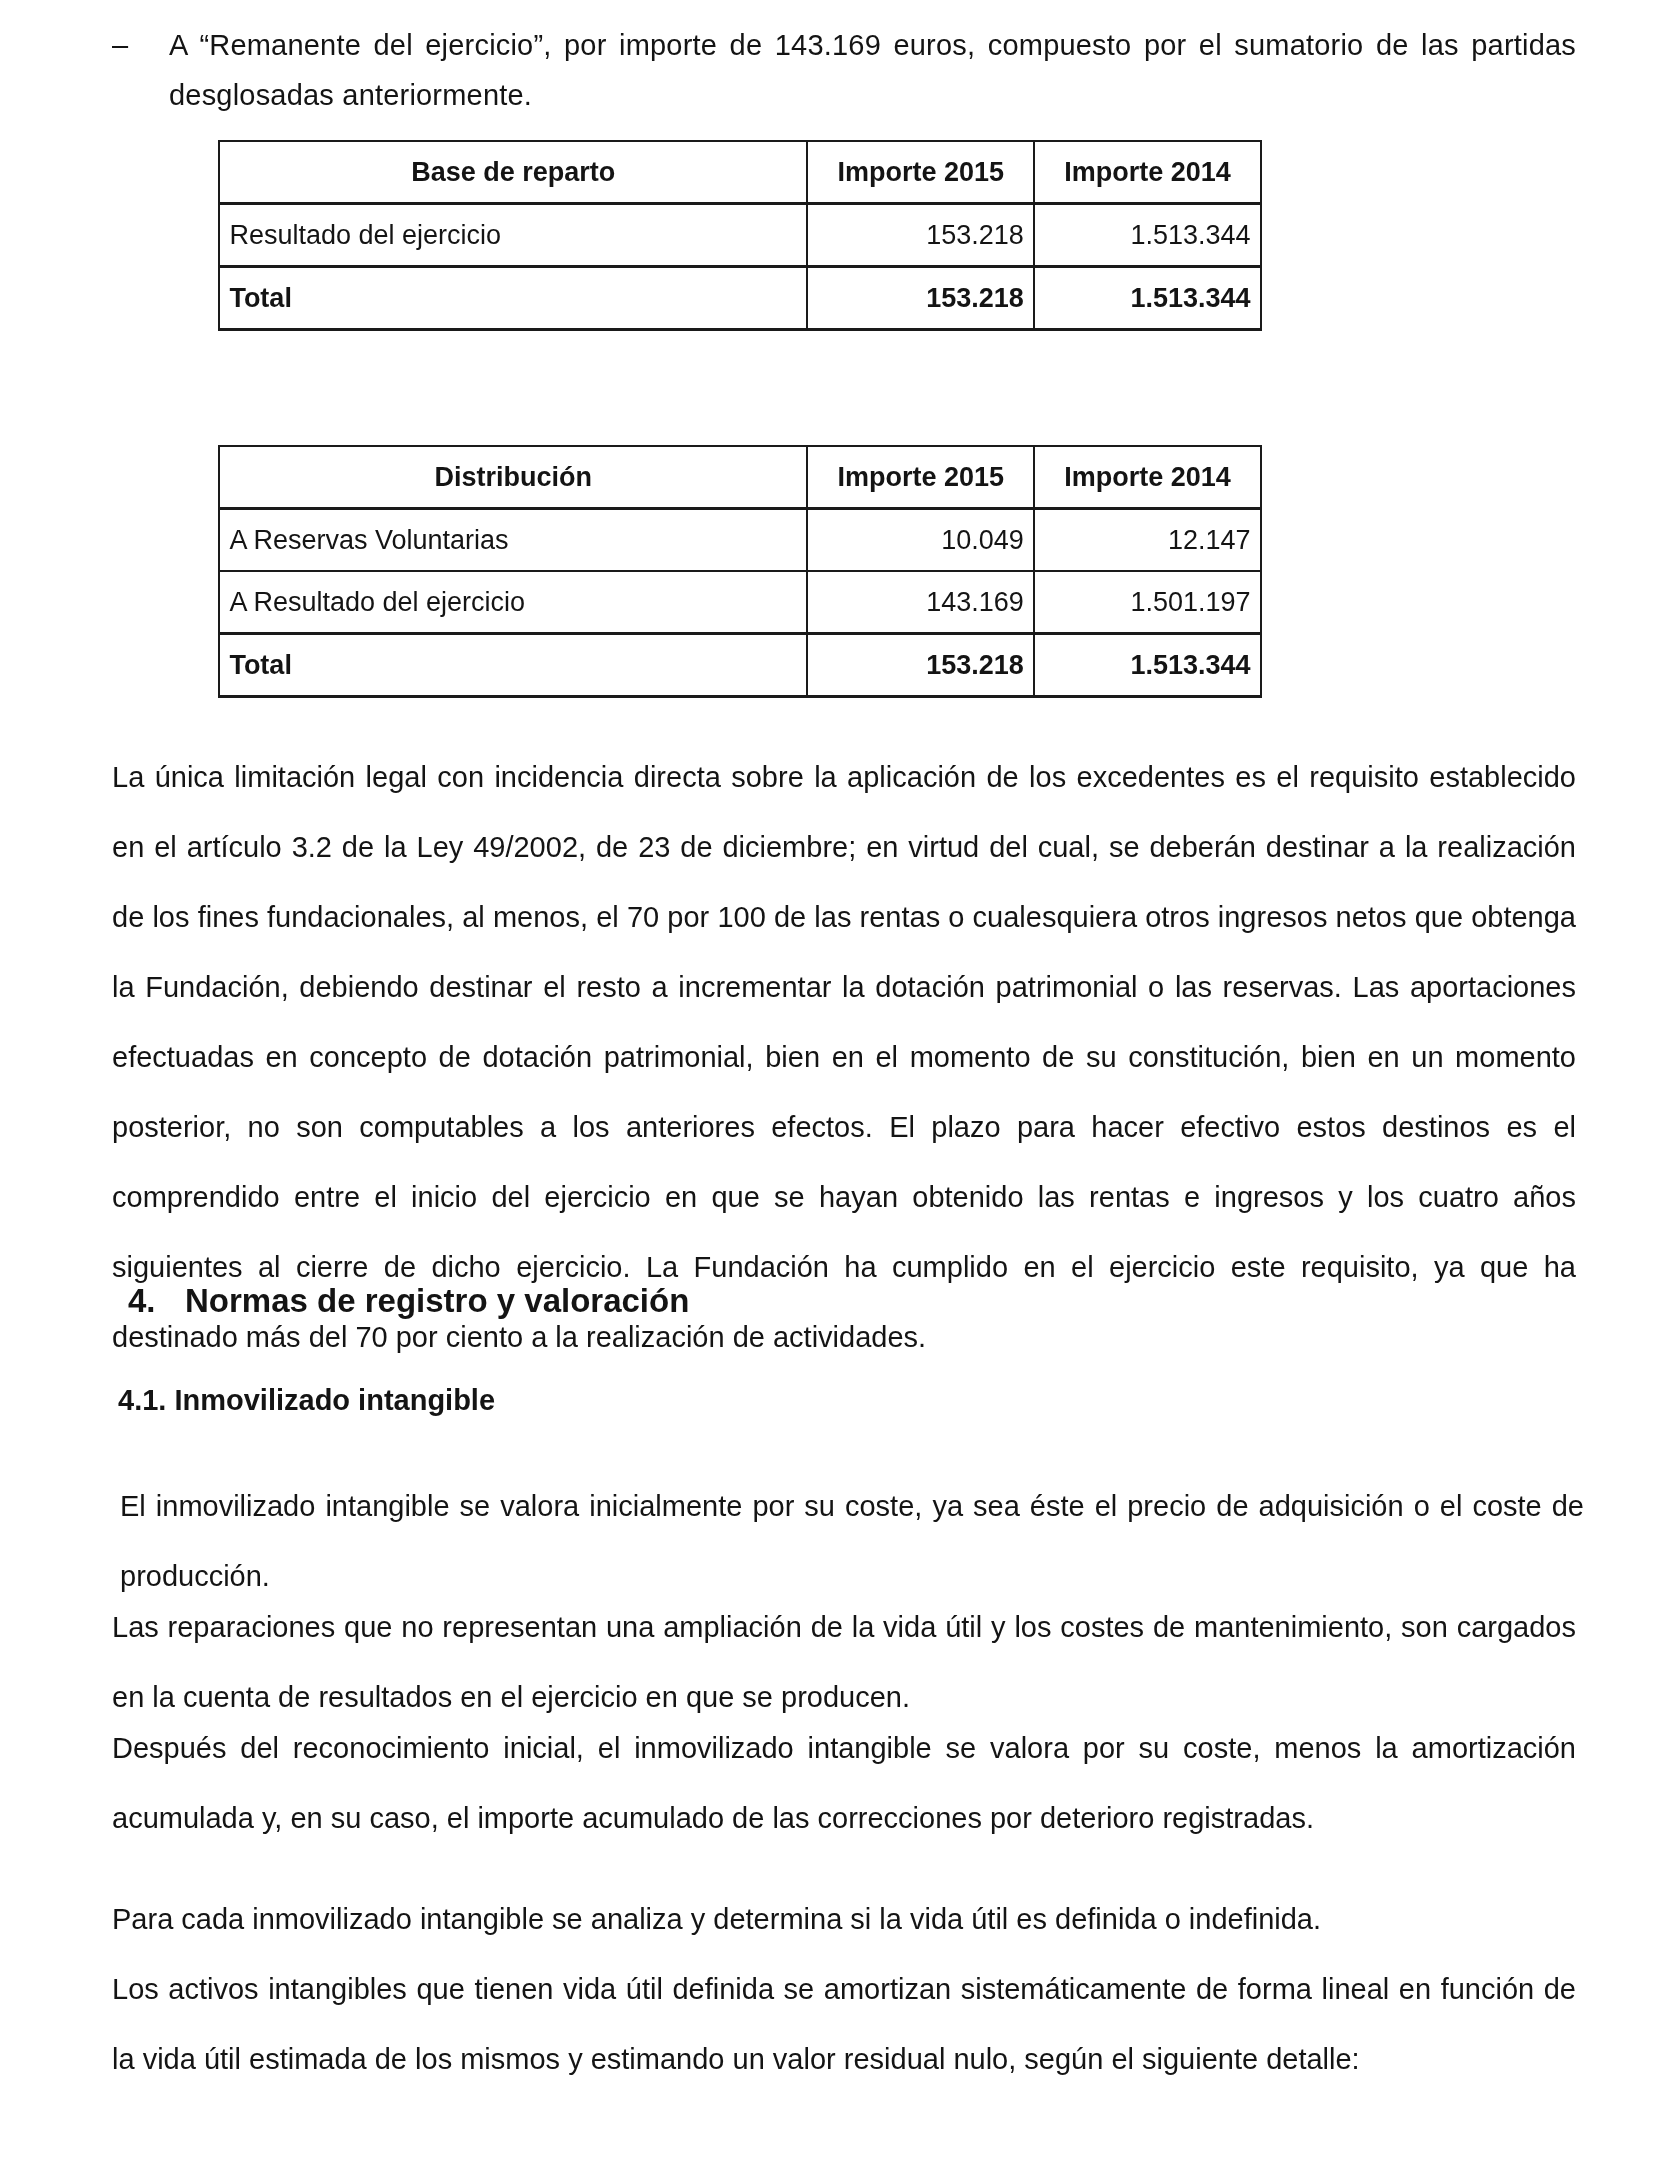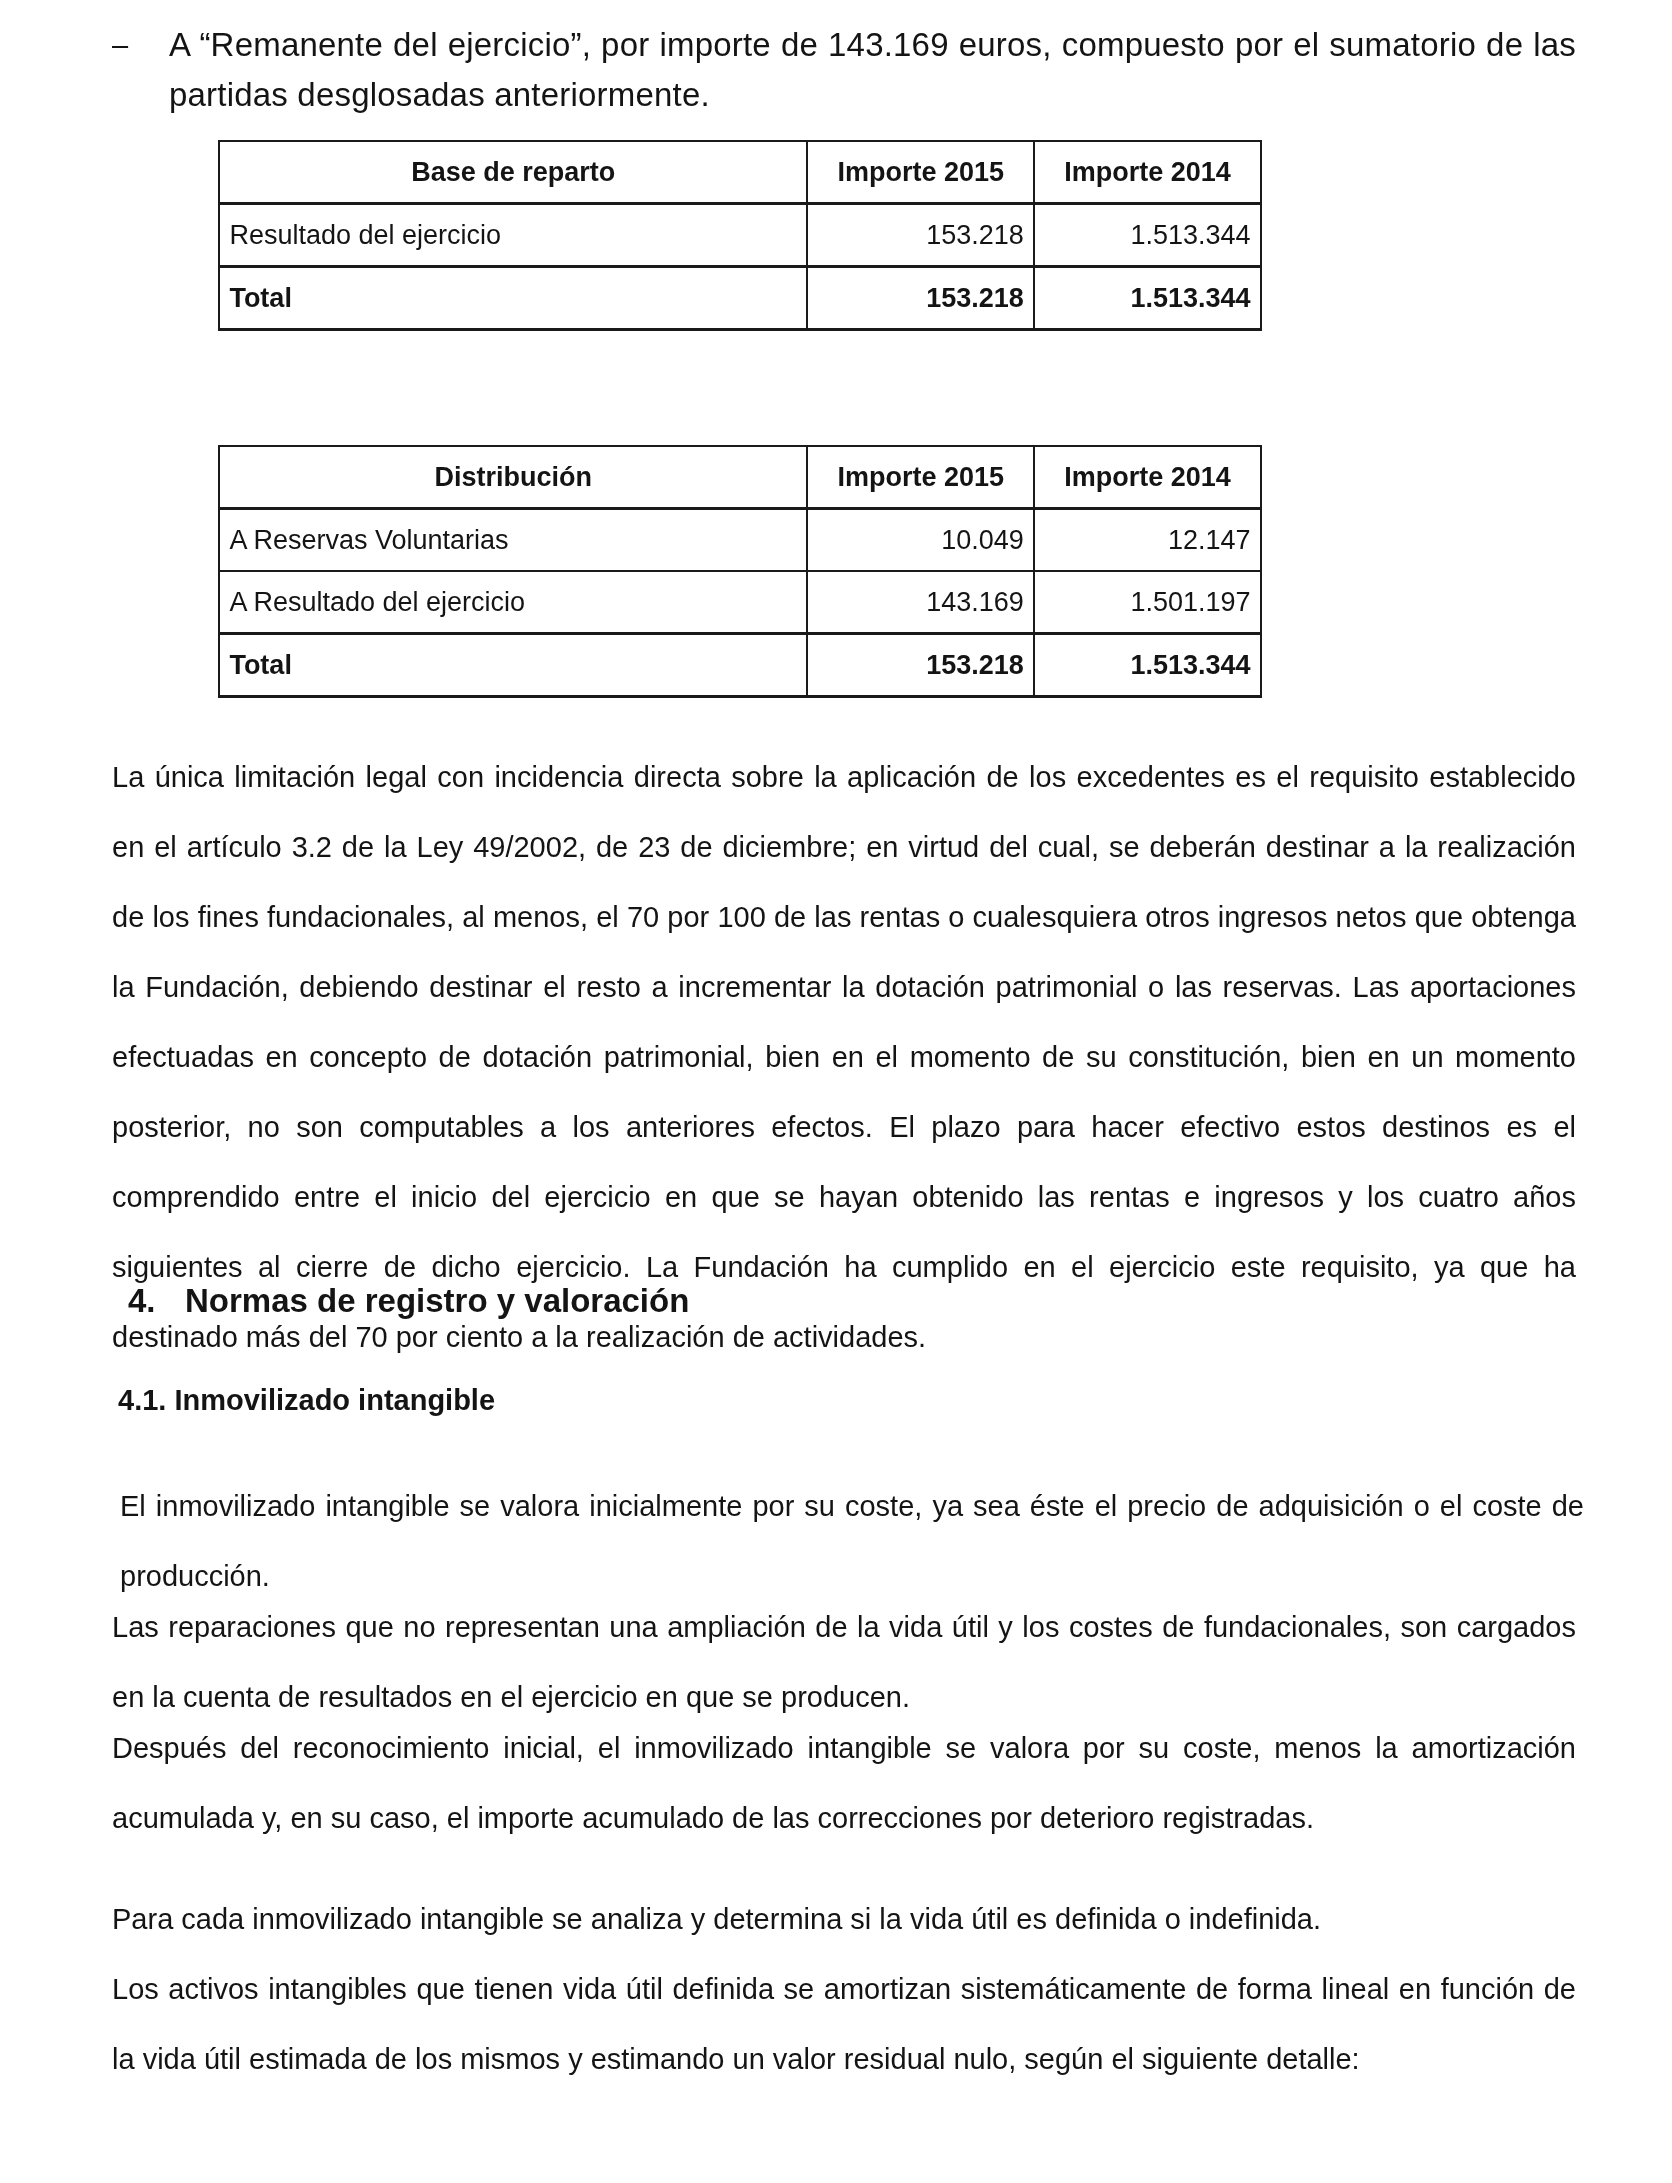--- a/index.html
+++ b/index.html
@@ -5,21 +5,21 @@
   html, body { margin: 0; padding: 0; background: #ffffff; }
   body {
     width: 1672px; height: 2183px; position: relative; overflow: hidden;
     font-family: "Liberation Sans", "DejaVu Sans", sans-serif;
     color: #141414;
   }
   .page { position: absolute; left: 112px; top: 0; width: 1464px; }
   .bullet-item { position: absolute; left: 0; top: 20.4px; width: 1464px; }
   .bullet-dash { position: absolute; left: 0; top: 0; font-size: 29px; line-height: 50px; }
   .bullet-text {
-    margin-left: 57px; font-size: 33px; line-height: 50px; text-align: justify;
+    margin-left: 57px; font-size: 29px; line-height: 50px; text-align: justify;
     text-align-last: left; letter-spacing: 0.2px;
   }
   table.fin {
     position: absolute; left: 106px; width: 1044px; border-collapse: collapse;
     font-size: 27px;
   }
   table.fin td, table.fin th {
     border: 2.4px solid #1a1a1a; height: 60px; padding: 0 9.4px; vertical-align: middle;
   }
   table.fin th { font-weight: bold; text-align: center; }
@@ -99,19 +99,19 @@
 
   <p class="para" style="top:742px;">La única limitación legal con incidencia directa sobre la aplicación de los excedentes es el requisito establecido en el artículo 3.2 de la Ley 49/2002, de 23 de diciembre; en virtud del cual, se deberán destinar a la realización de los fines fundacionales, al menos, el 70 por 100 de las rentas o cualesquiera otros ingresos netos que obtenga la Fundación, debiendo destinar el resto a incrementar la dotación patrimonial o las reservas. Las aportaciones efectuadas en concepto de dotación patrimonial, bien en el momento de su constitución, bien en un momento posterior, no son computables a los anteriores efectos. El plazo para hacer efectivo estos destinos es el comprendido entre el inicio del ejercicio en que se hayan obtenido las rentas e ingresos y los cuatro años siguientes al cierre de dicho ejercicio. La Fundación ha cumplido en el ejercicio este requisito, ya que ha destinado más del 70 por ciento a la realización de actividades.</p>
 
   <h1 class="h1">
     <span class="num">4.</span><span>Normas de registro y valoración</span>
   </h1>
 
   <h2 class="h2">4.1. Inmovilizado intangible</h2>
 
   <p class="para" style="top:1471px;margin-left:8px;">El inmovilizado intangible se valora inicialmente por su coste, ya sea éste el precio de adquisición o el coste de producción.</p>
-  <p class="para" style="top:1592px;">Las reparaciones que no representan una ampliación de la vida útil y los costes de fundacionales, son cargados en la cuenta de resultados en el ejercicio en que se producen.</p>
+  <p class="para" style="top:1592px;">Las reparaciones que no representan una ampliación de la vida útil y los costes de mantenimiento, son cargados en la cuenta de resultados en el ejercicio en que se producen.</p>
   <p class="para" style="top:1713px;">Después del reconocimiento inicial, el inmovilizado intangible se valora por su coste, menos la amortización acumulada y, en su caso, el importe acumulado de las correcciones por deterioro registradas.</p>
   <p class="para" style="top:1884px;">Para cada inmovilizado intangible se analiza y determina si la vida útil es definida o indefinida.</p>
   <p class="para" style="top:1954px;">Los activos intangibles que tienen vida útil definida se amortizan sistemáticamente de forma lineal en función de la vida útil estimada de los mismos y estimando un valor residual nulo, según el siguiente detalle:</p>
 
 </div>
 
 
 </body></html>

